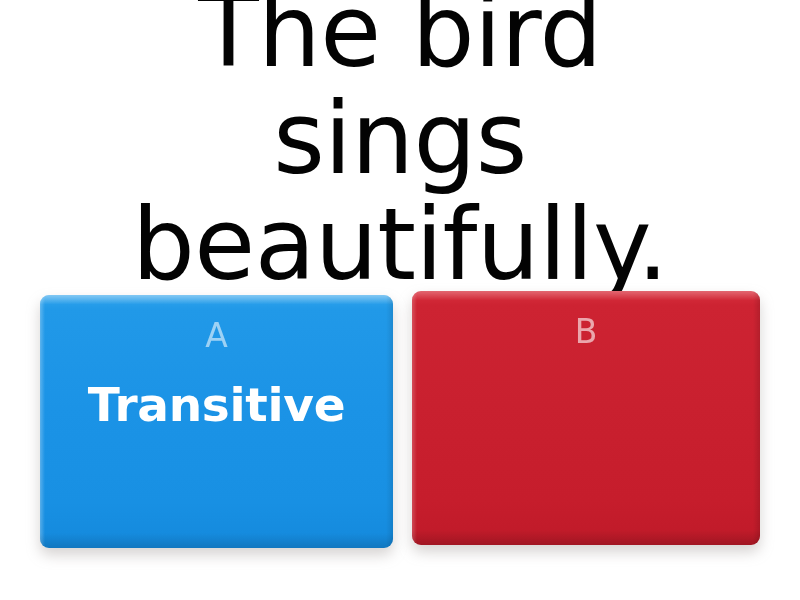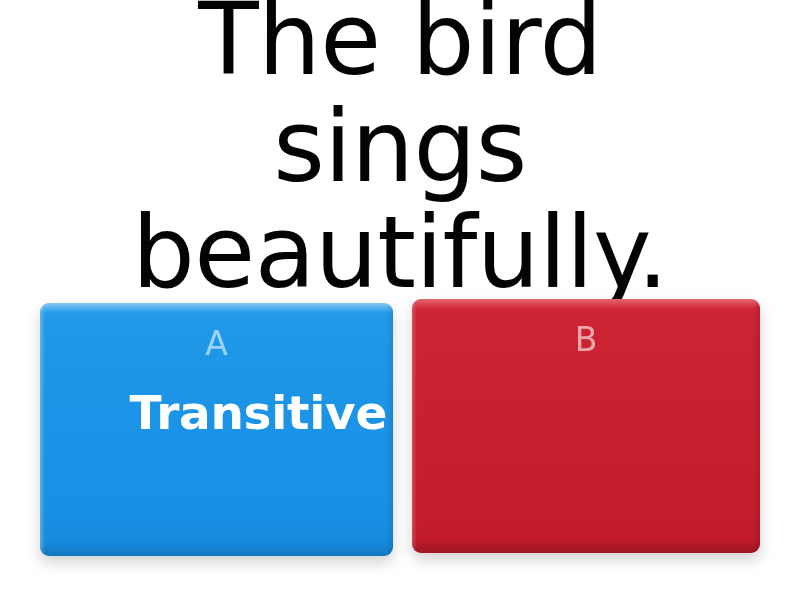--- a/index.html
+++ b/index.html
@@ -16,21 +16,20 @@
   }
 
   .quiz-stage {
     position: relative;
     width: 800px;
     height: 420px;
     background: #ffffff;
     display: flex;
     flex-direction: column;
     box-sizing: border-box;
-    margin-top: 8px;
   }
 
   
   .question-area {
     position: absolute;
     left: 0;
     top: 0;
     width: 800px;
     height: 278px;
     display: flex;
@@ -119,21 +118,21 @@
     user-select: none;
   }
 
   .answer-label {
     position: relative;
     z-index: 2;
     font-family: "DejaVu Sans", "Liberation Sans", sans-serif;
     font-weight: 700;
     color: #ffffff;
     line-height: 1.05;
-    text-align: right;
+    text-align: center;
     width: 100%;
     padding: 0 6px;
     box-sizing: border-box;
     margin-top: 28px;
     user-select: none;
   }
 
   
   #card-a {
     left: 40px;

